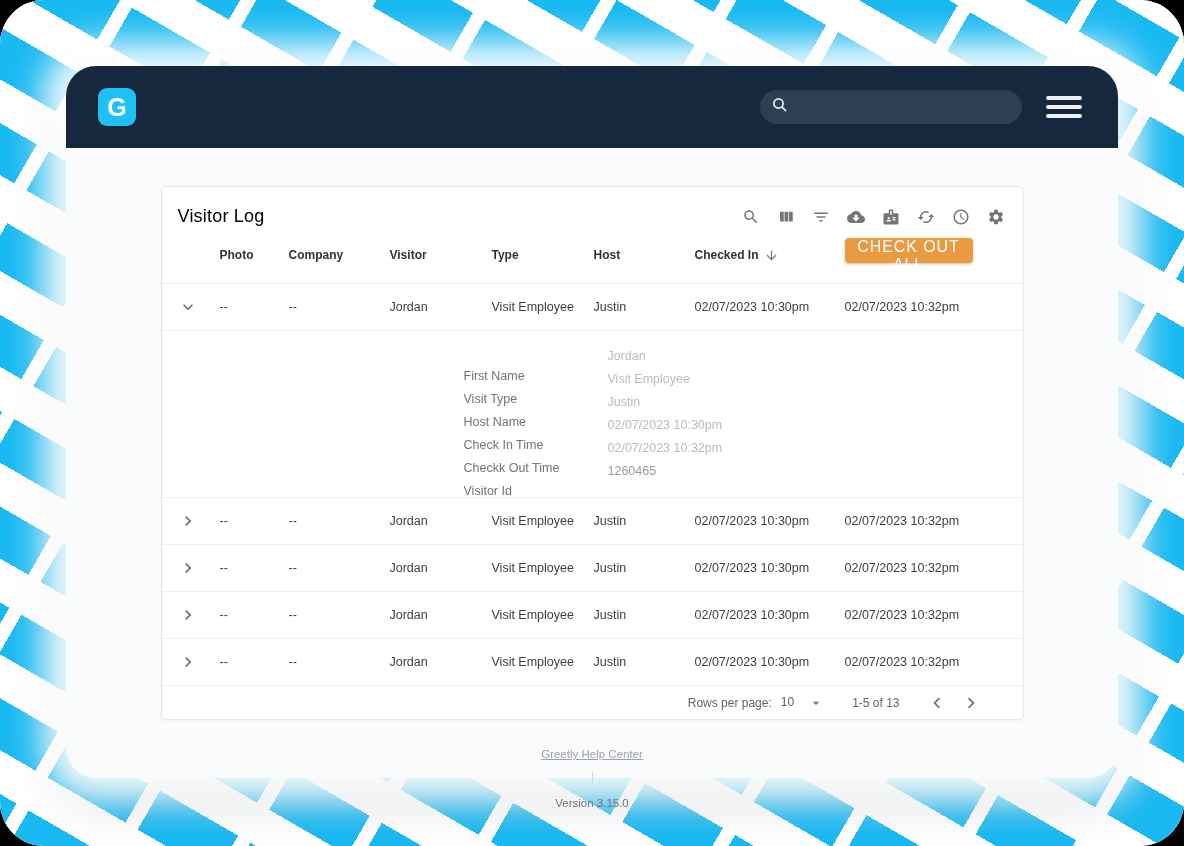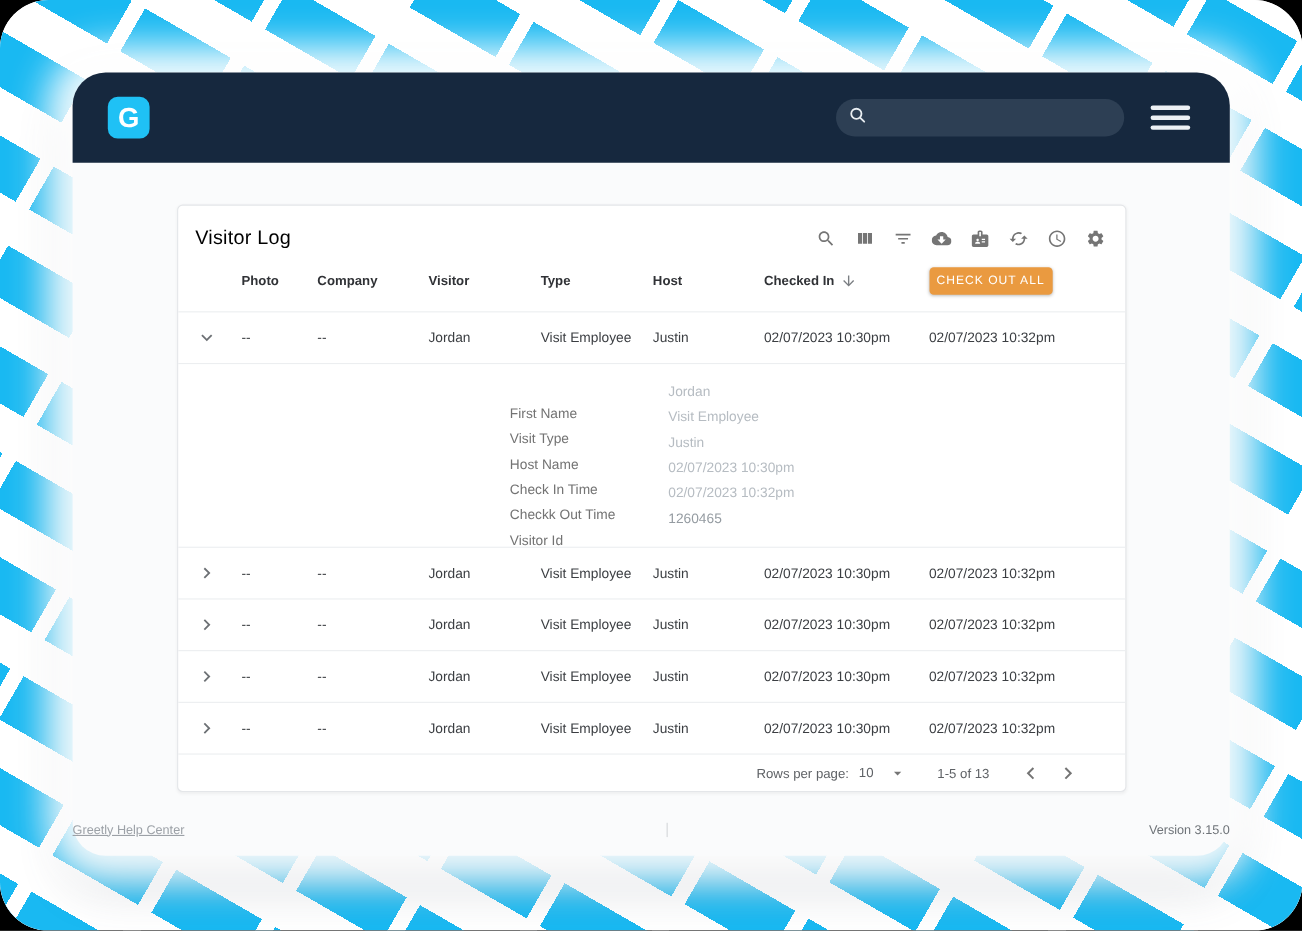--- a/index.html
+++ b/index.html
@@ -58,22 +58,22 @@
 
   .grid-cols {
     display: grid;
     grid-template-columns: 42px 69px 101px 102px 102px 101px 150px 1fr;
     align-items: center; padding: 0 16px;
   }
   .thead { height: 56px; font-size: 12px; font-weight: 700; color: #303236; }
   .th-sort { display: flex; align-items: center; gap: 5px; }
   .sort-icon svg { width: 15px; height: 15px; fill: #7a7e82; display: block; }
   .checkout-all {
-    width: 112px; height: 25px; background: #ea9a40; color: #fff;
-    border: none; border-radius: 4px; font-size: 11px; font-weight: 500;
+    width: 128px; height: 25px; background: #ea9a40; color: #fff;
+    border: none; border-radius: 4px; font-size: 16px; font-weight: 500;
     letter-spacing: 0.9px; cursor: pointer; box-shadow: 0 1px 3px rgba(0,0,0,0.25);
     font-family: "Liberation Sans", sans-serif;
   }
 
   .row { height: 47px; font-size: 12.5px; color: #3b3e42; border-top: 1px solid #eceef0; cursor: pointer; }
   .chev { width: 20px; height: 20px; border: none; background: transparent; padding: 0; cursor: pointer; }
   .chev svg { width: 20px; height: 20px; fill: #6d7175; display: block; }
 
   .details { border-top: 1px solid #eceef0; padding: 13px 0 15px; }
   .detail-row { display: flex; align-items: center; height: 23px; font-size: 12.5px; }
@@ -87,21 +87,21 @@
     padding-right: 41px; font-size: 12px; color: #5f6266;
   }
   .rpp-label { margin-right: 9px; }
   .rpp-select { display: flex; align-items: flex-start; gap: 14px; cursor: pointer; }
   .rpp-select svg { width: 16px; height: 16px; fill: #757575; display: block; }
   .range { margin-left: 28px; }
   .page-btns { margin-left: 26px; display: flex; align-items: center; gap: 12px; }
   .page-btn { width: 22px; height: 22px; border: none; background: transparent; padding: 0; cursor: pointer; }
   .page-btn svg { width: 22px; height: 22px; fill: #757575; display: block; }
 
-  .footer { margin-top: 28px; display: flex; align-items: center; justify-content: space-between; gap: 12px; font-size: 11.5px; }
+  .footer { margin-top: 28px; display: flex; align-items: center; justify-content: flex-start; gap: 12px; font-size: 11.5px; flex-direction: column; }
   .help-link { color: #9ca1a7; text-decoration: underline; cursor: pointer; }
   .foot-divider { width: 1px; height: 13px; background: #d3d6d9; }
   .version { color: #6e7378; }
 </style>
 </head>
 <body>
 
 <div class="canvas">
   <div class="pattern"></div>
 

